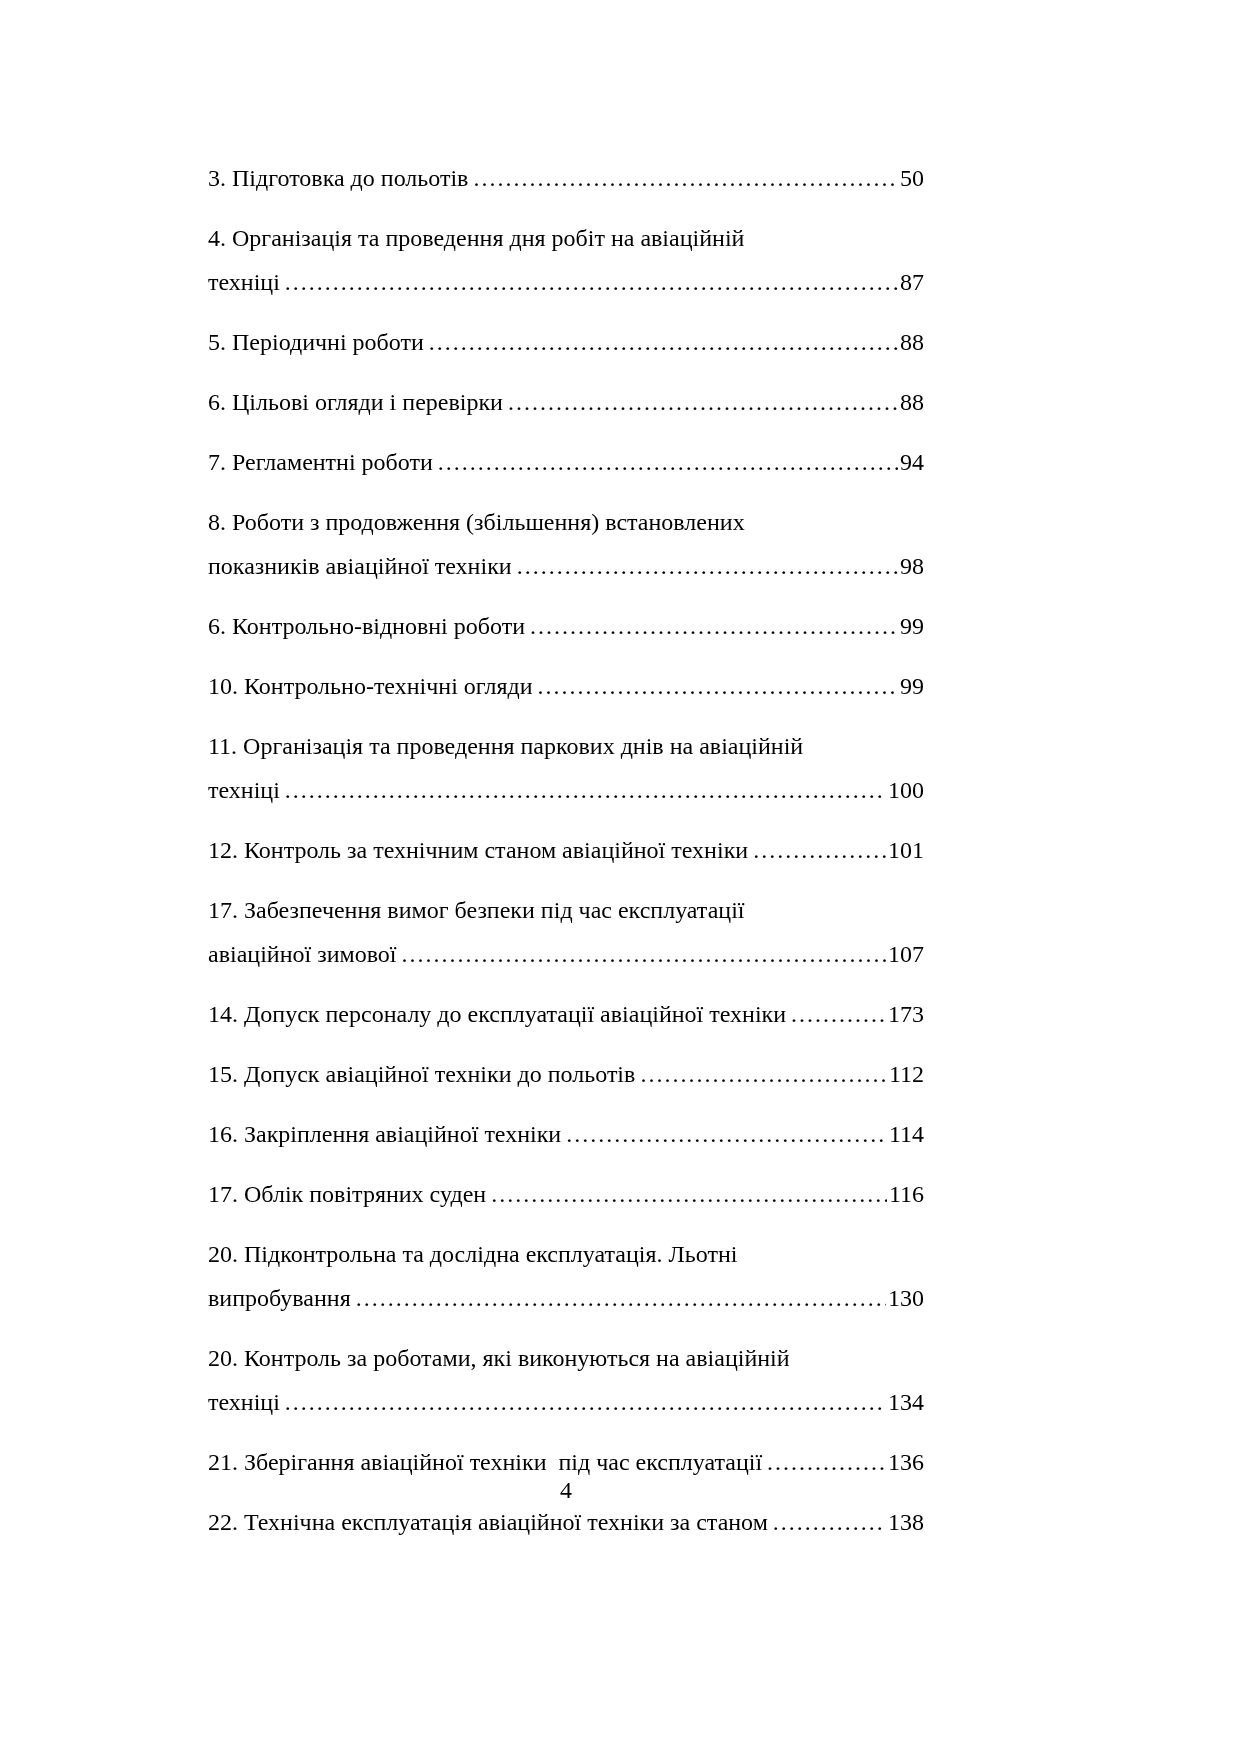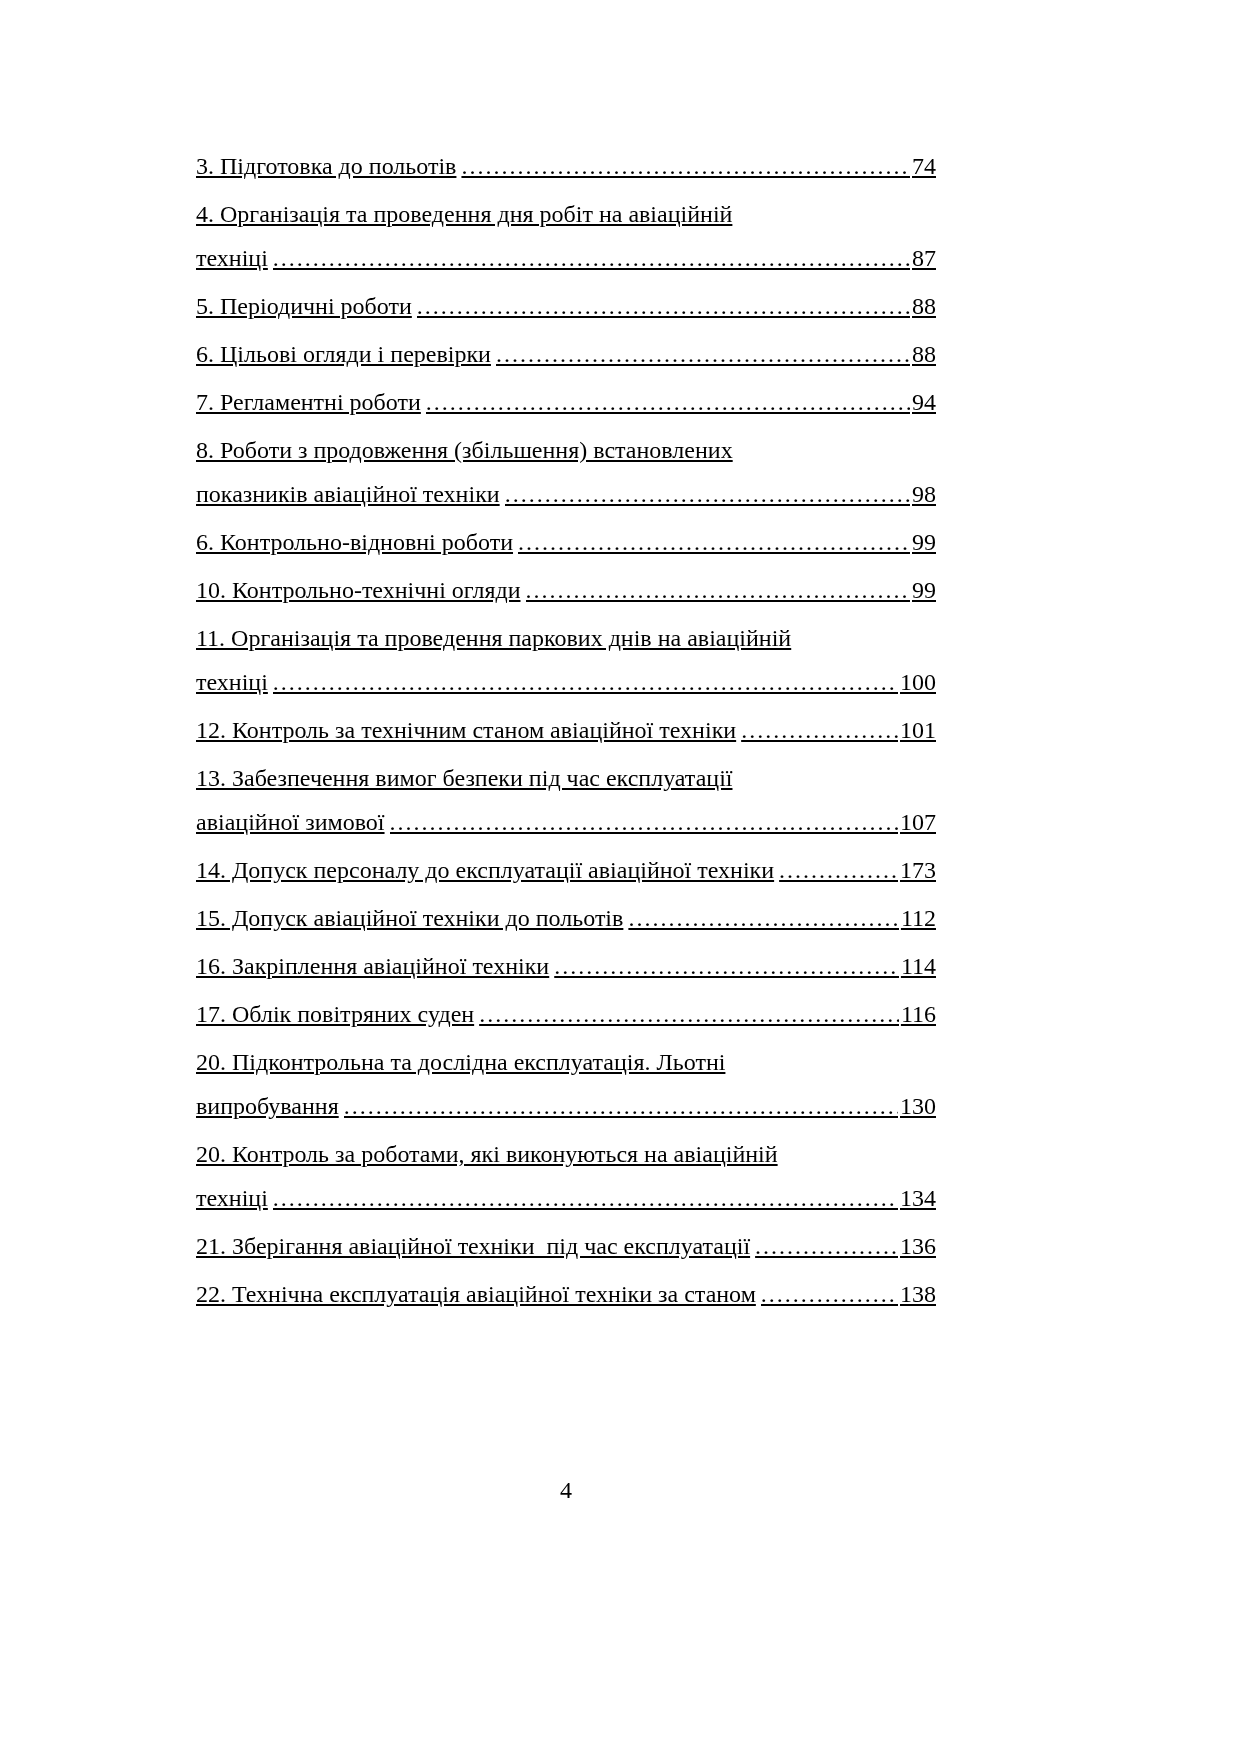--- a/index.html
+++ b/index.html
@@ -21,23 +21,22 @@
   }
   .toc {
     position: absolute;
     left: 192px;
     top: 140px;
     width: 748px;
     font-size: 24px;
     line-height: 44px;
   }
   .entry {
-    margin: 4px;
+    margin: 16px;
     padding: 0;
-    text-decoration: underline;
   }
   .line {
     white-space: nowrap;
   }
   .line.last {
     display: flex;
     align-items: baseline;
   }
   .txt {
     flex: 0 0 auto;
@@ -70,21 +69,21 @@
 </style>
 </head>
 <body>
 
 <div class="page">
   <div class="toc" id="toc">
       <div class="entry">
         <div class="line last">
           <span class="txt">3. Підготовка до польотів</span>
           <span class="leader"></span>
-          <span class="pn">74</span>
+          <span class="pn">50</span>
         </div>
       </div>
       <div class="entry">
         <div class="line"><span class="txt">4. Організація та проведення дня робіт на авіаційній</span></div>
         <div class="line last">
           <span class="txt">техніці</span>
           <span class="leader"></span>
           <span class="pn">87</span>
         </div>
       </div>
@@ -140,21 +139,21 @@
         </div>
       </div>
       <div class="entry">
         <div class="line last">
           <span class="txt">12. Контроль за технічним станом авіаційної техніки</span>
           <span class="leader"></span>
           <span class="pn">101</span>
         </div>
       </div>
       <div class="entry">
-        <div class="line"><span class="txt">13. Забезпечення вимог безпеки під час експлуатації</span></div>
+        <div class="line"><span class="txt">17. Забезпечення вимог безпеки під час експлуатації</span></div>
         <div class="line last">
           <span class="txt">авіаційної зимової</span>
           <span class="leader"></span>
           <span class="pn">107</span>
         </div>
       </div>
       <div class="entry">
         <div class="line last">
           <span class="txt">14. Допуск персоналу до експлуатації авіаційної техніки</span>
           <span class="leader"></span>

